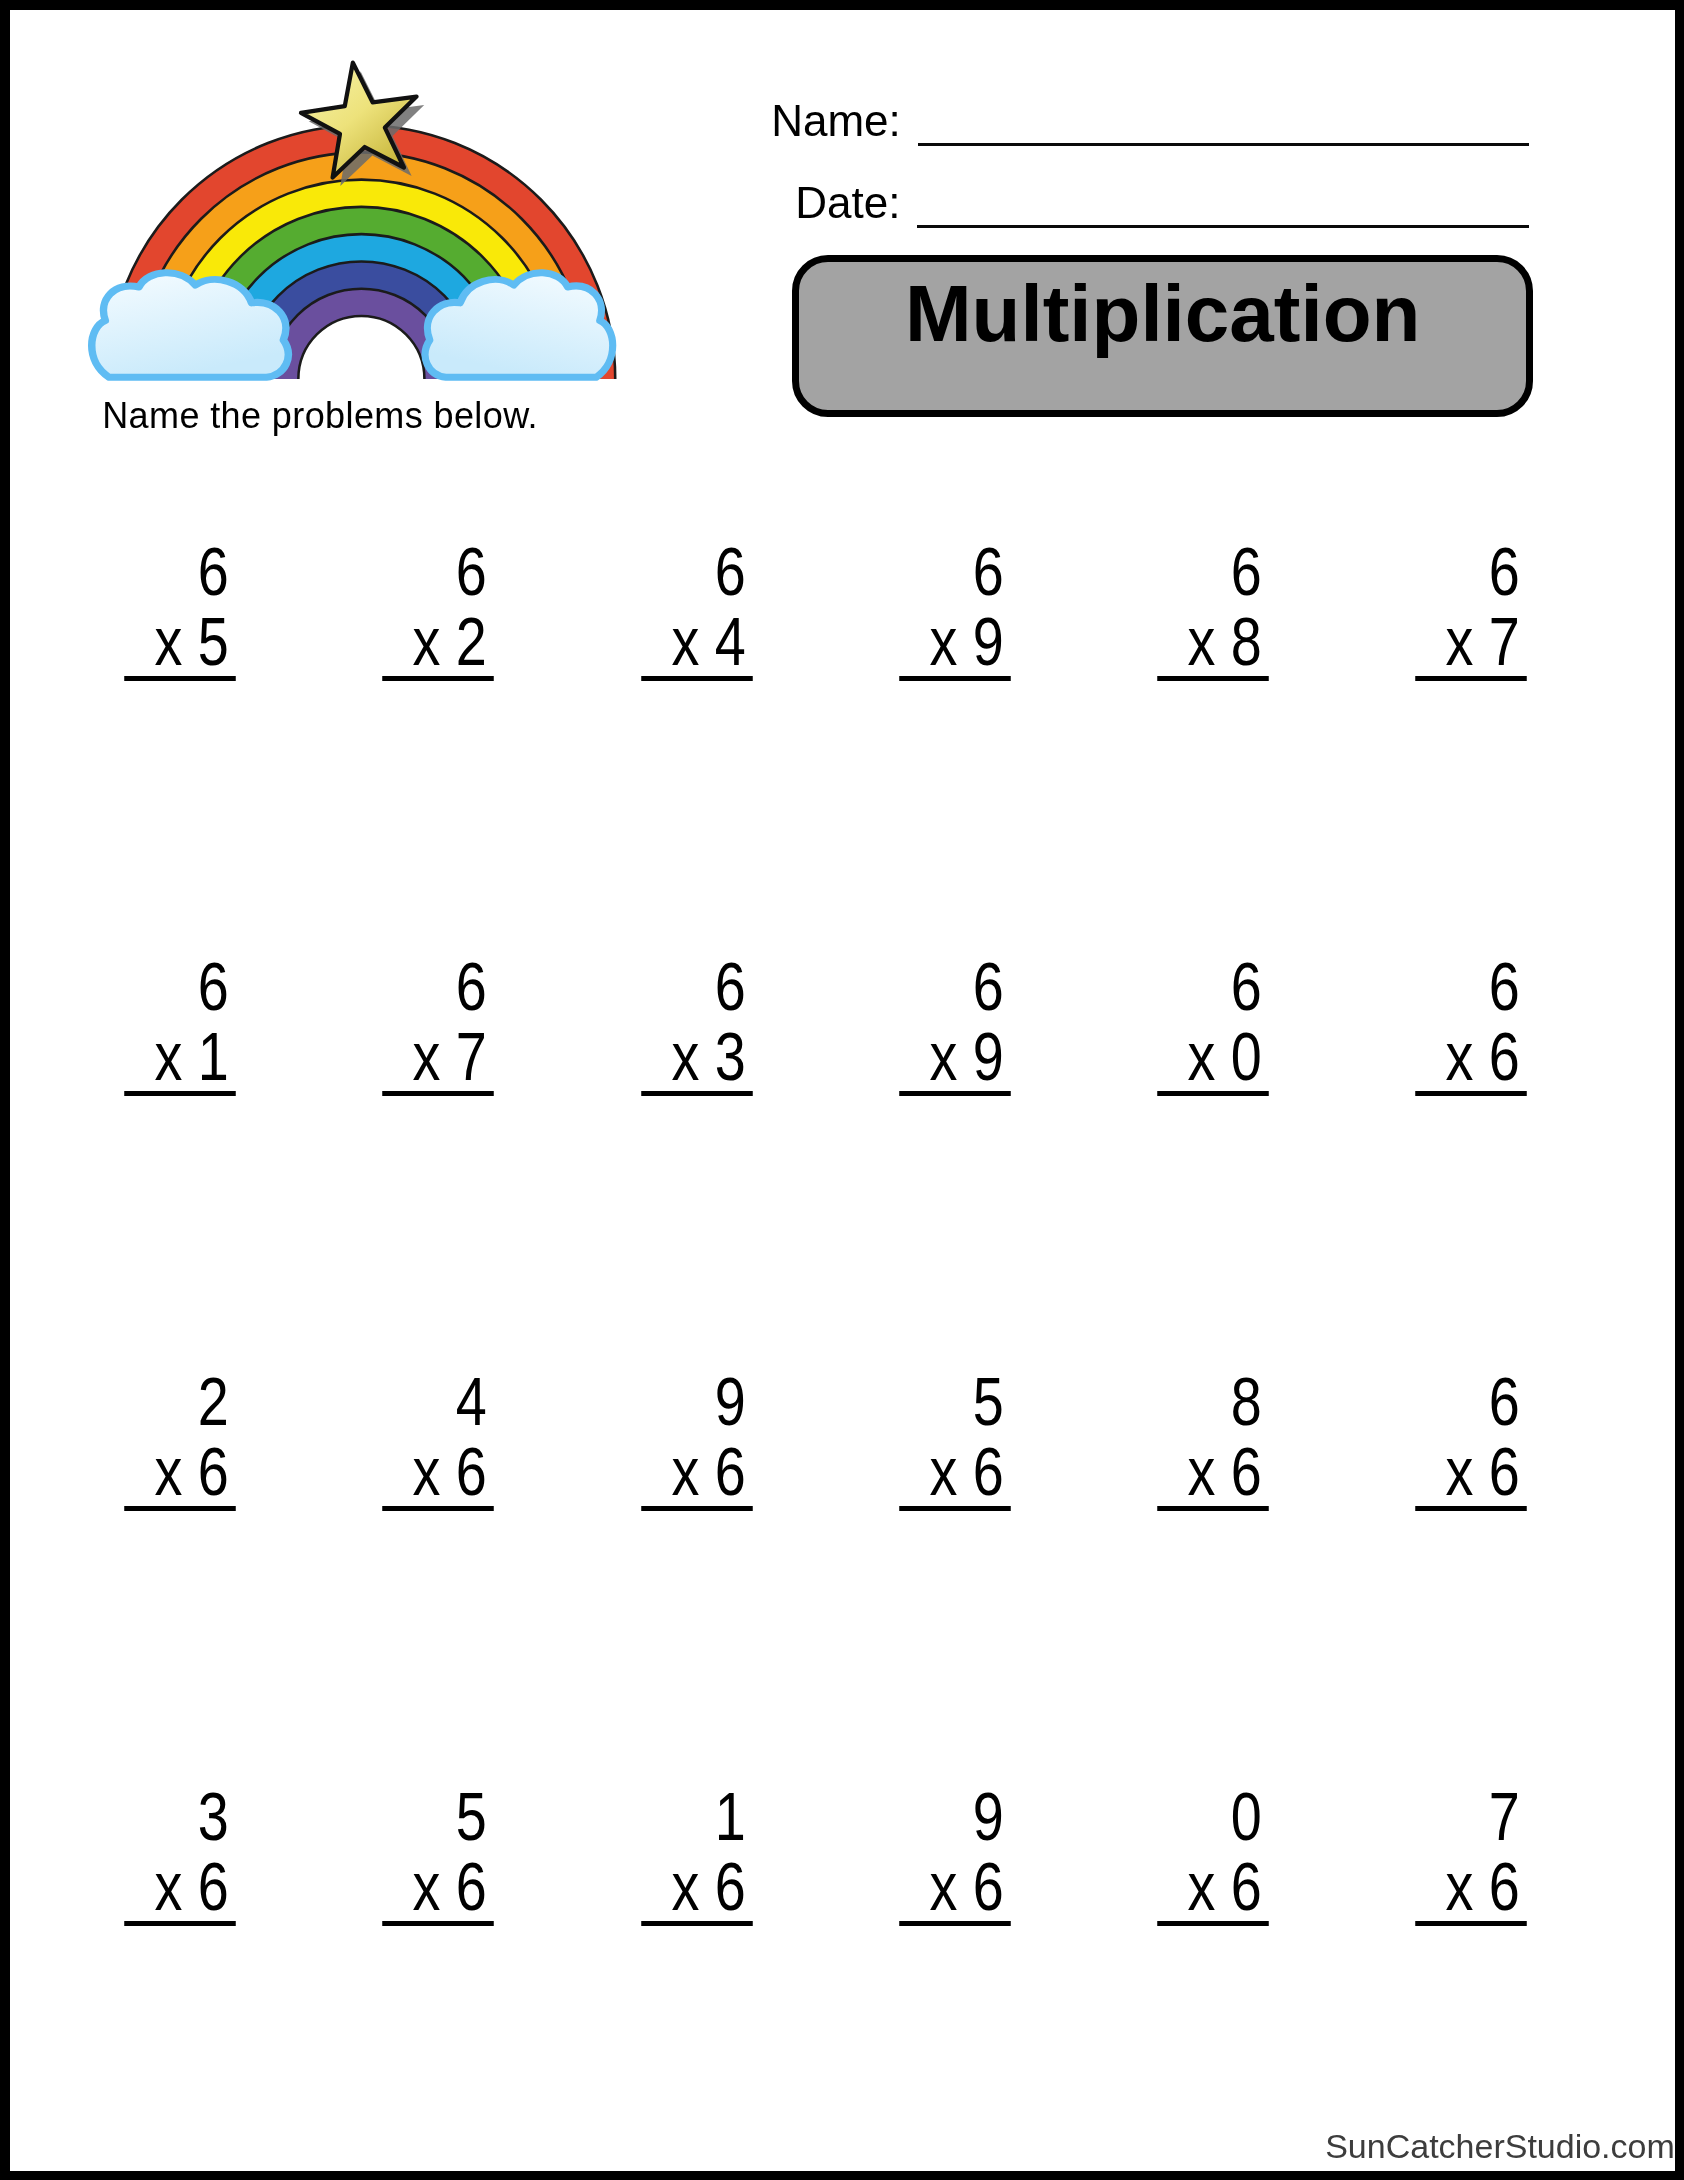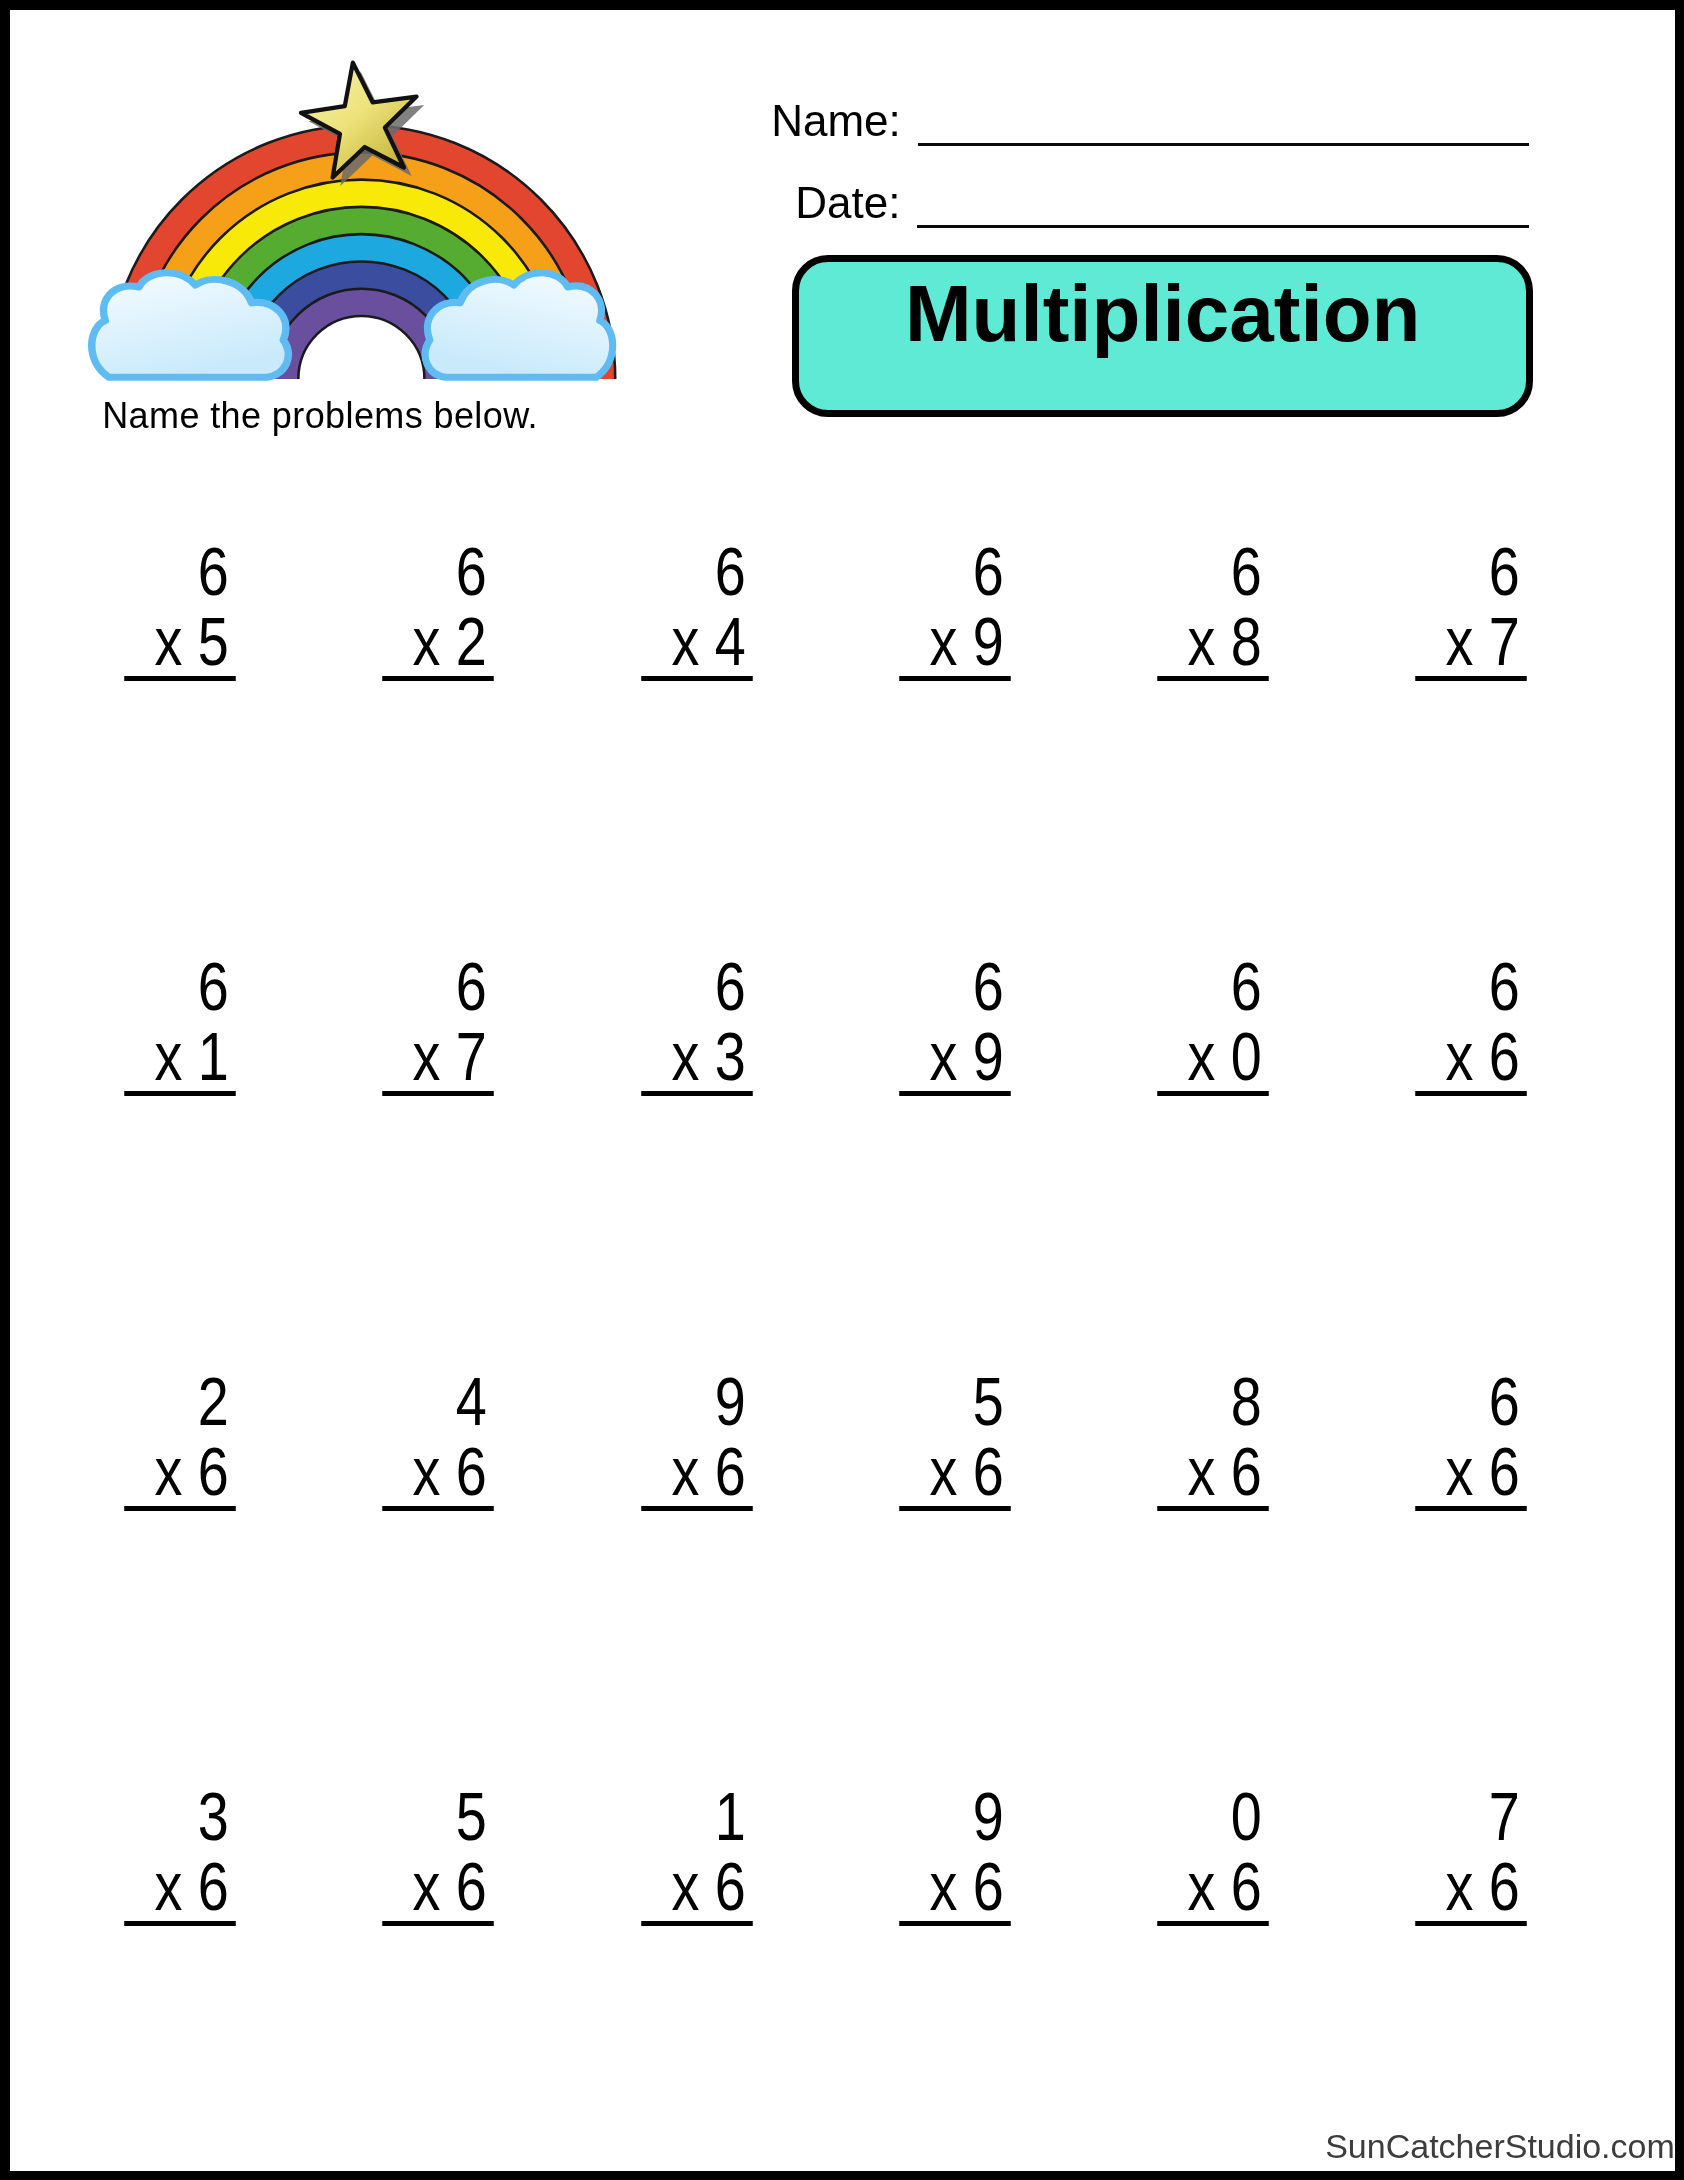--- a/index.html
+++ b/index.html
@@ -29,21 +29,21 @@
     font-size:44px; color:#000;
   }
   .field-row.name { top:85px; }
   .field-row.date { top:167px; }
   .field-row .lbl { line-height:51px; margin-right:17px; white-space:nowrap; }
   .field-row.date .lbl { margin-left:24px; }
   .write-line { flex:1; border-bottom:3.4px solid #0a0a0a; height:48px; }
   .title-box {
     position:absolute; left:782px; top:245px;
     width:741px; height:162px; box-sizing:border-box;
-    background:#5eead4;
+    background:#a3a3a3;
     border:7.7px solid #000; border-radius:36px;
     text-align:center;
   }
   .title-box .title {
     font-size:80px; font-weight:700; line-height:89px; margin-top:6.8px;
     color:#000;
   }
   .title-box .subtitle {
     display:flex; justify-content:center; gap:32px;
     font-size:48px; line-height:51px; color:#000;

